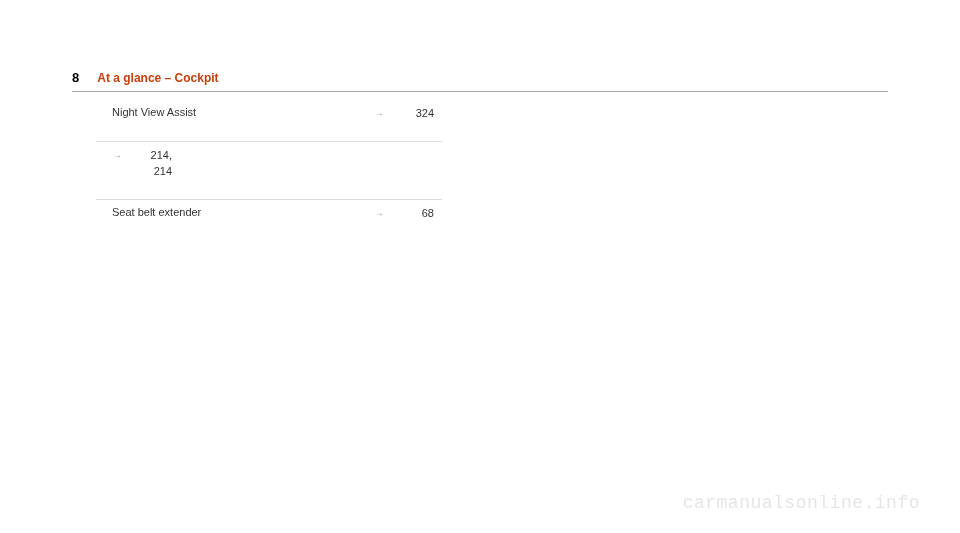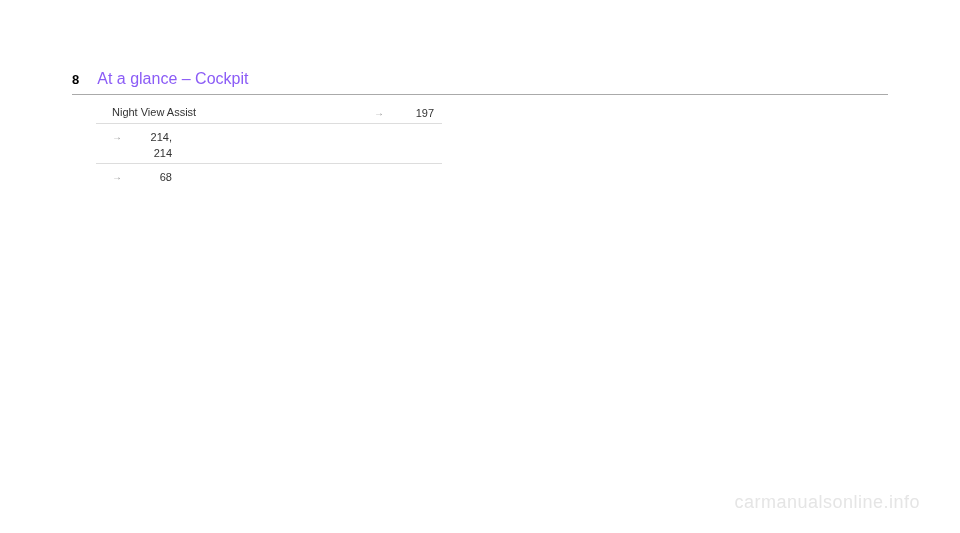--- a/index.html
+++ b/index.html
@@ -25,34 +25,35 @@
       display: flex;
       align-items: baseline;
       gap: 18px;
     }
     .page-number {
       font-size: 13px;
       font-weight: bold;
       color: #000;
     }
     .section-title {
-      font-size: 16px;
-      color: #8b5cf6;
+      font-size: 12px;
+      color: #c2410c;
+      font-weight: bold;
     }
     .content-table {
       position: absolute;
       top: 100px;
       left: 96px;
       width: 346px;
     }
     .row {
       display: flex;
       align-items: flex-start;
       border-bottom: 1px solid #ddd;
-      padding: 6px 8px 2px 16px;
+      padding: 6px 8px 20px 16px;
       font-size: 11px;
       color: #333;
     }
     .row:last-child {
       border-bottom: none;
     }
     .label {
       flex: 1;
     }
     .arrow {
@@ -66,41 +67,42 @@
       width: 40px;
       text-align: right;
       line-height: 1.4;
     }
     .watermark {
       position: absolute;
       right: 40px;
       bottom: 20px;
       font-size: 18px;
       color: #e5e5e5;
-      font-family: Liberation Sans, sans-serif;
+      font-family: Liberation Mono, monospace;
       letter-spacing: 0.5px;
     }
   </style>
 </head>
 <body>
 
 <div class="page-header">
   <span class="page-number">8</span>
   <span class="section-title">At a glance – Cockpit</span>
 </div>
 
 <div class="content-table">
   <div class="row">
     <span class="label">Night View Assist</span>
     <span class="arrow">→</span>
-    <span class="pages">197</span>
+    <span class="pages">324</span>
   </div>
   <div class="row">
     <span class="arrow">→</span>
     <span class="pages">214,<br>214</span>
   </div>
   <div class="row">
+    <span class="label">Seat belt extender</span>
     <span class="arrow">→</span>
     <span class="pages">68</span>
   </div>
 </div>
 
 <div class="watermark">carmanualsonline.info</div>
 
 </body></html>

